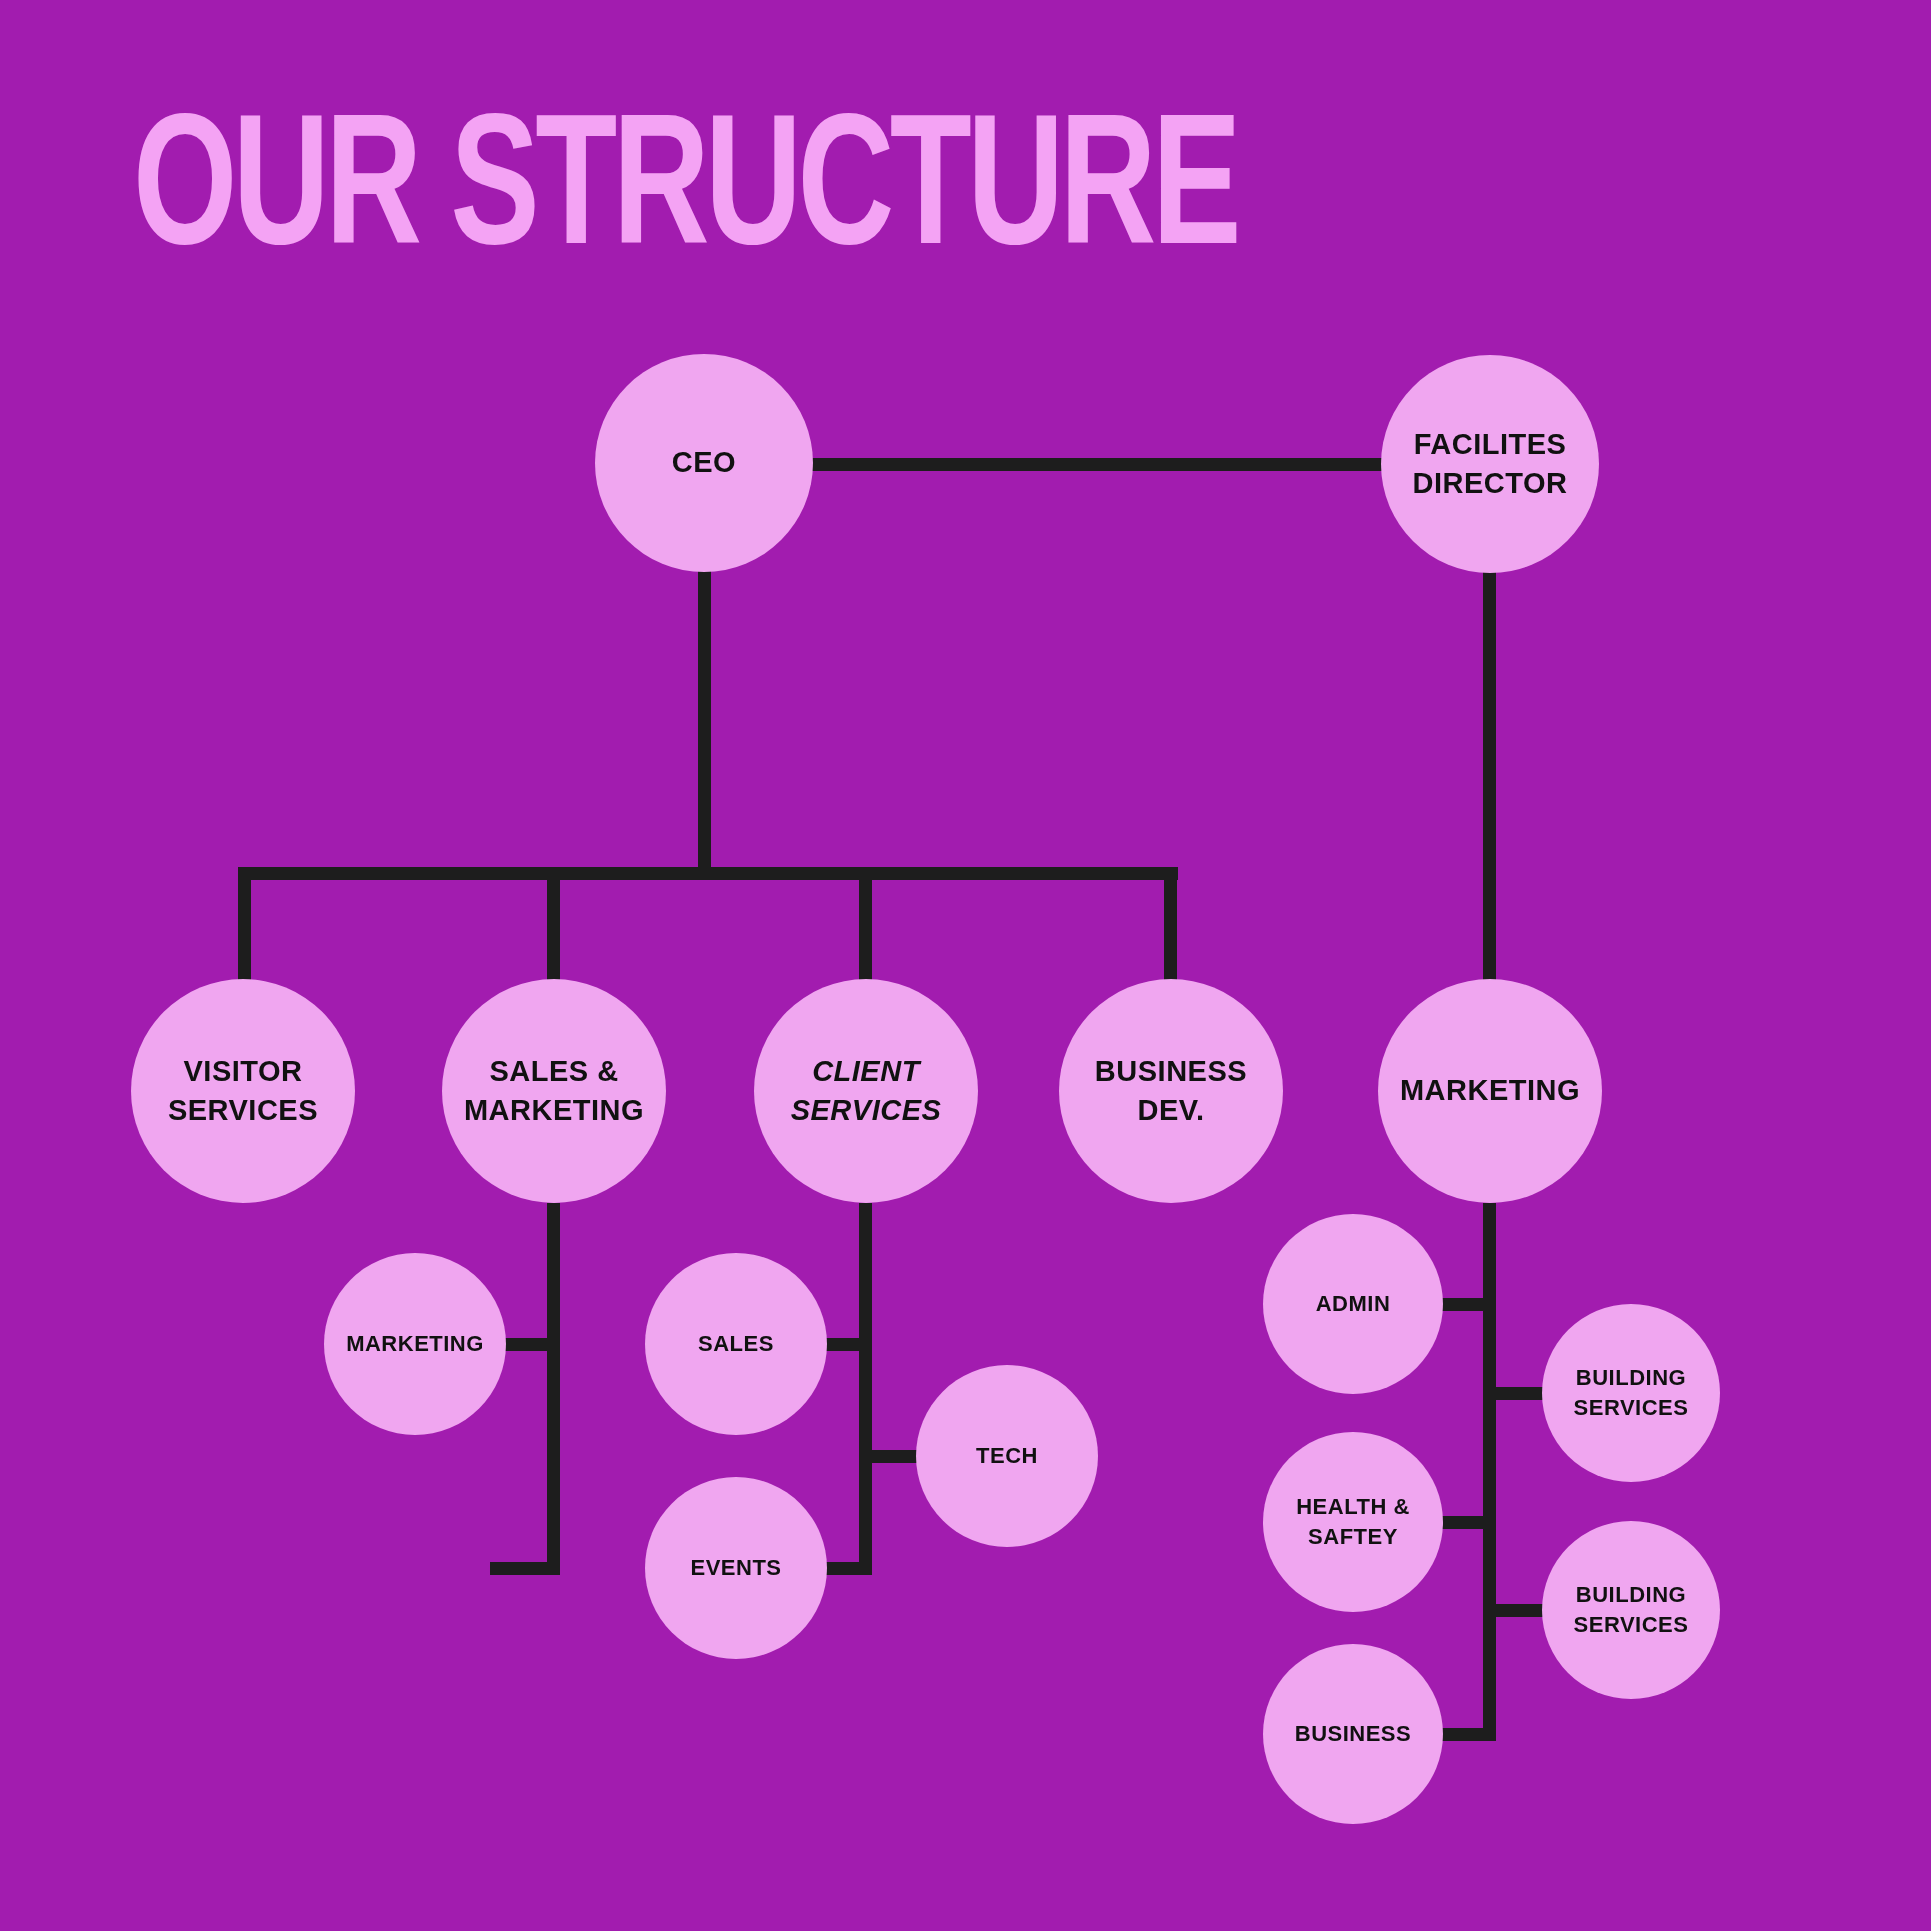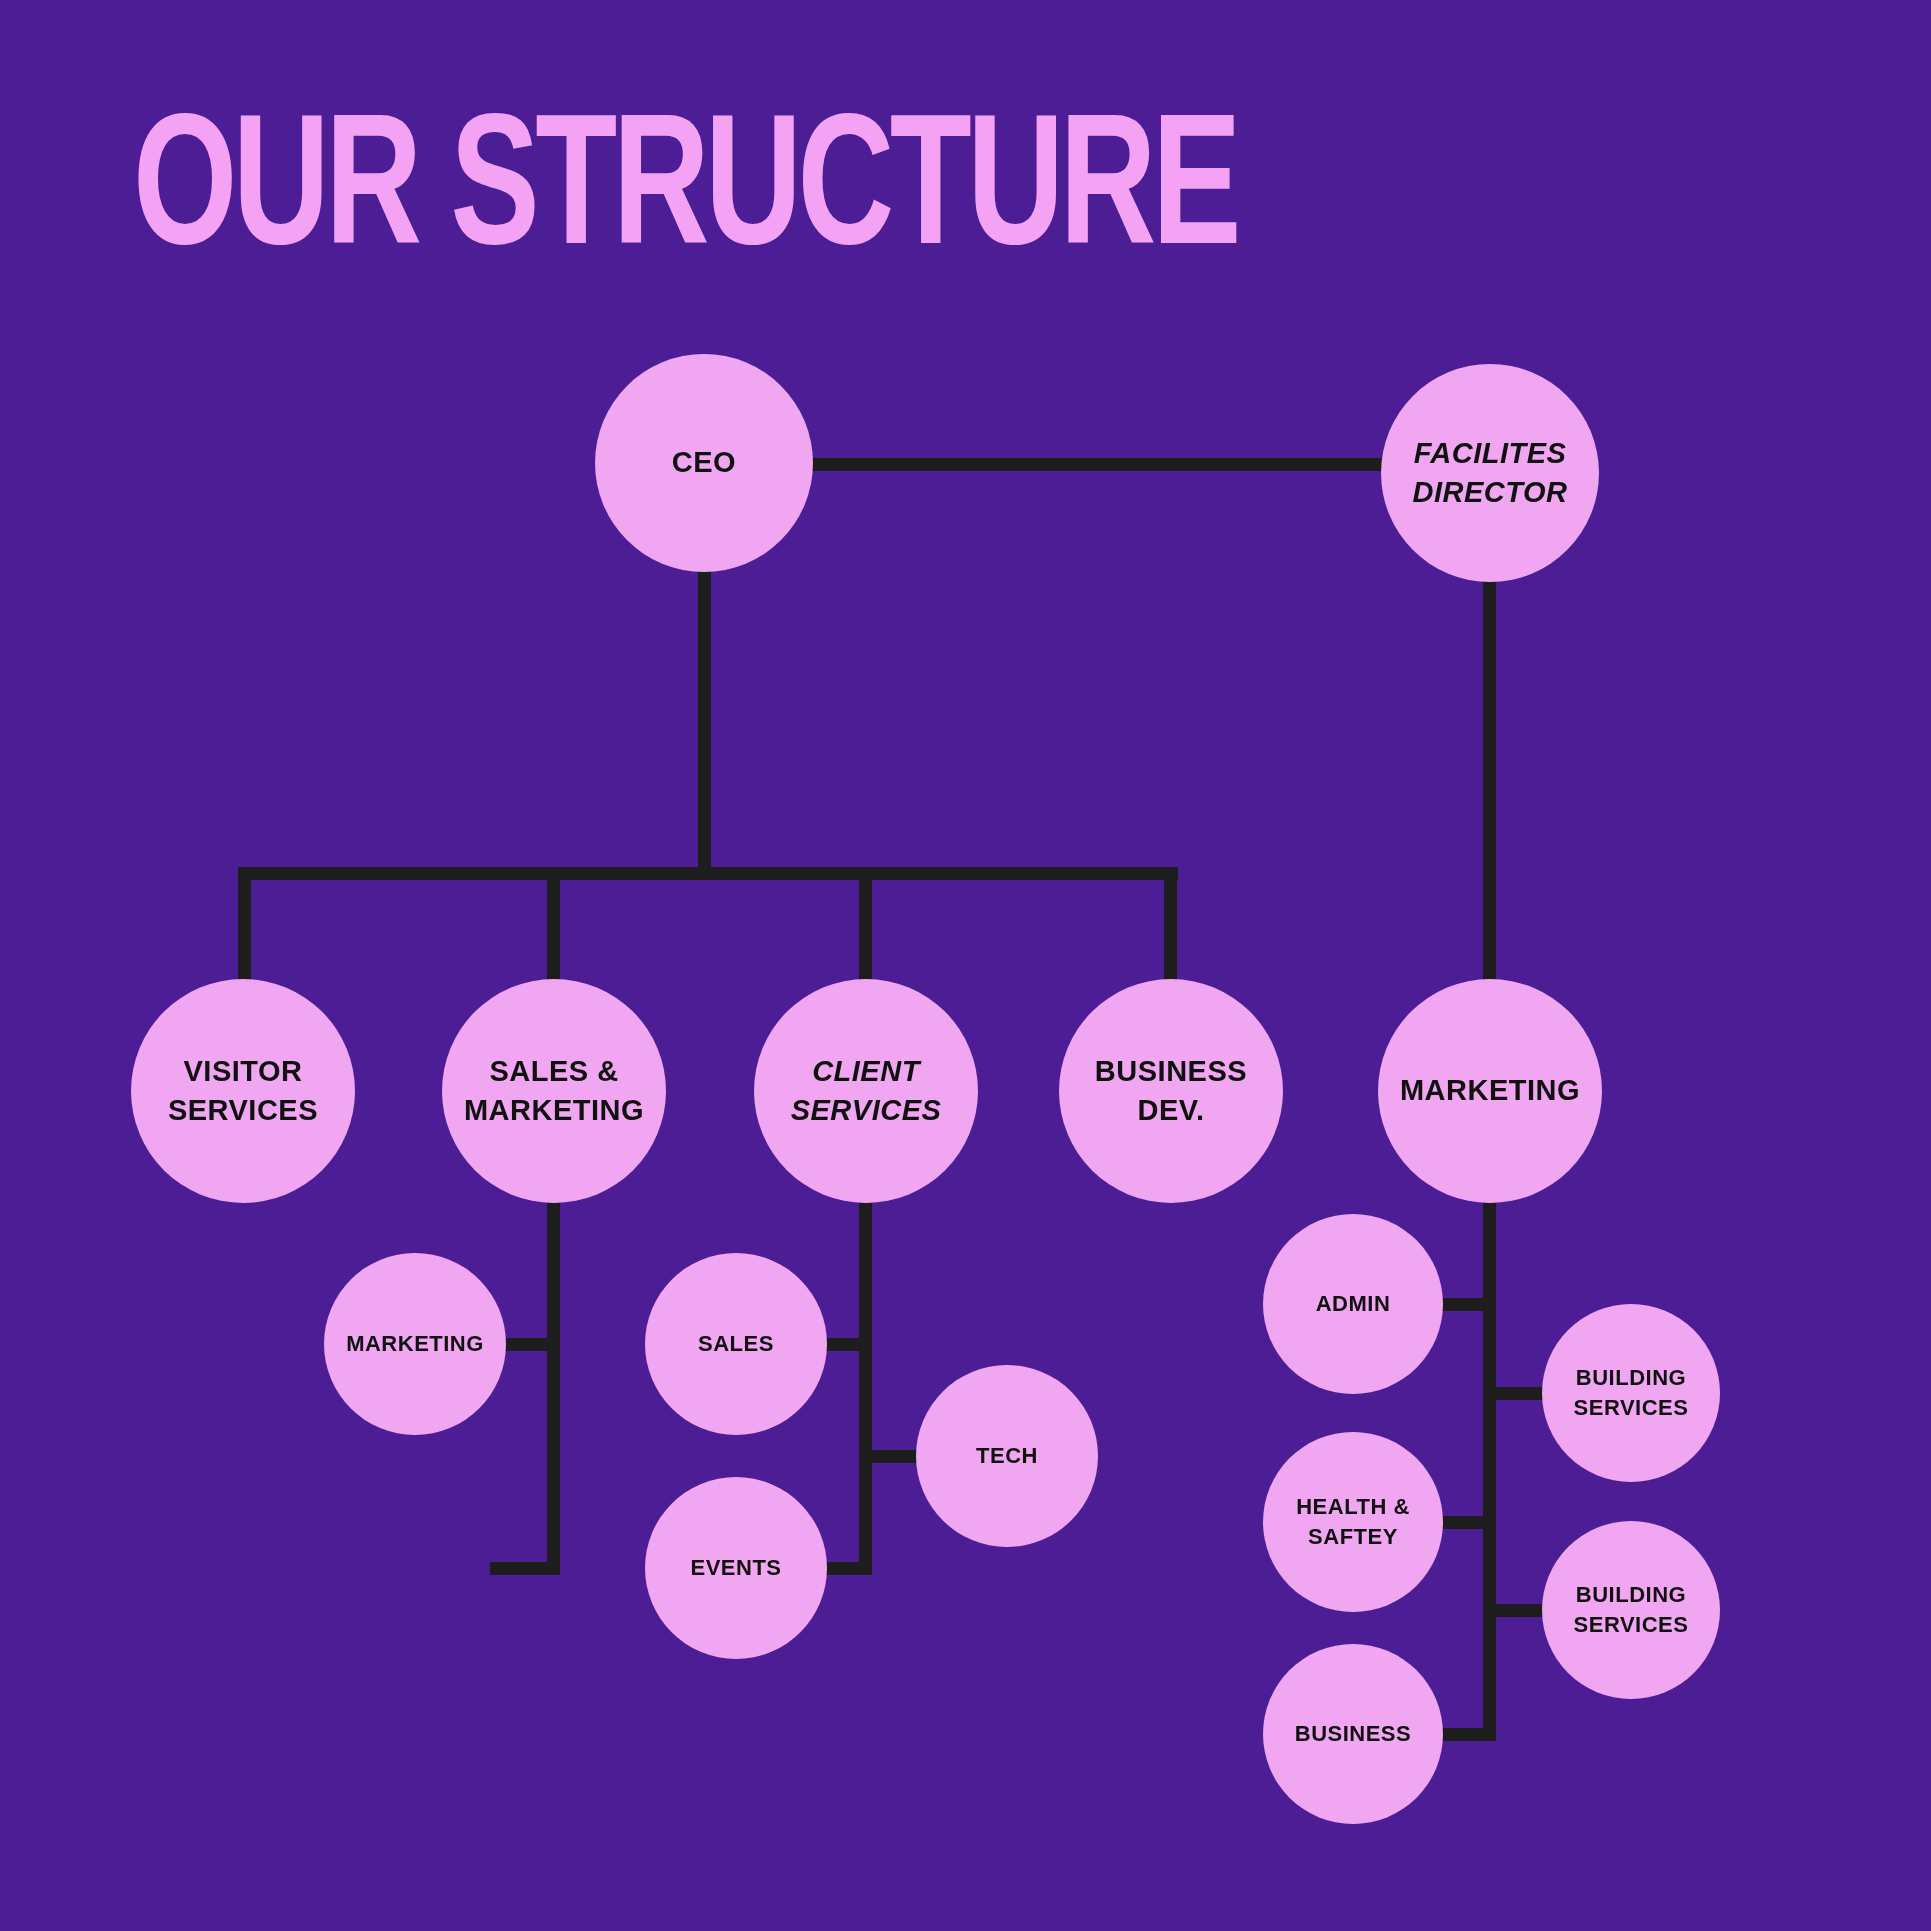--- a/index.html
+++ b/index.html
@@ -5,21 +5,21 @@
   html, body {
     margin: 0;
     padding: 0;
     background: #ffffff;
     font-family: "Liberation Sans", sans-serif;
   }
   #canvas {
     position: relative;
     width: 1931px;
     height: 1931px;
-    background: #4c1d95;
+    background: #a21caf;
     overflow: hidden;
   }
   .page-title {
     position: absolute;
     left: 133px;
     top: 85px;
     font-size: 172px;
     line-height: 1;
     font-weight: bold;
     color: var(--title, #f4a3f4);
@@ -75,21 +75,21 @@
   <div class="line" style="left:811px; top:1562px; width:58px; height:12.6px;"></div>
 
   <div class="line" style="left:1483px; top:1203px; width:12.6px; height:538px;"></div>
   <div class="line" style="left:1427px; top:1298px; width:66px; height:12.6px;"></div>
   <div class="line" style="left:1483px; top:1387px; width:68px; height:12.6px;"></div>
   <div class="line" style="left:1427px; top:1516px; width:66px; height:12.6px;"></div>
   <div class="line" style="left:1483px; top:1604px; width:68px; height:12.6px;"></div>
   <div class="line" style="left:1427px; top:1728px; width:66px; height:12.6px;"></div>
 
   <div class="node node-lg" style="left:595px; top:354px; width:218px; height:218px;">CEO</div>
-  <div class="node node-lg" style="left:1381px; top:364px; width:218px; height:218px;font-style:italic;">FACILITES
+  <div class="node node-lg" style="left:1381px; top:355px; width:218px; height:218px;">FACILITES
 DIRECTOR</div>
 
   <div class="node node-lg" style="left:131px; top:979px; width:224px; height:224px;">VISITOR
 SERVICES</div>
   <div class="node node-lg" style="left:442px; top:979px; width:224px; height:224px;">SALES &amp;
 MARKETING</div>
   <div class="node node-lg" style="left:754px; top:979px; width:224px; height:224px;font-style:italic;">CLIENT
 SERVICES</div>
   <div class="node node-lg" style="left:1059px; top:979px; width:224px; height:224px;">BUSINESS
 DEV.</div>

